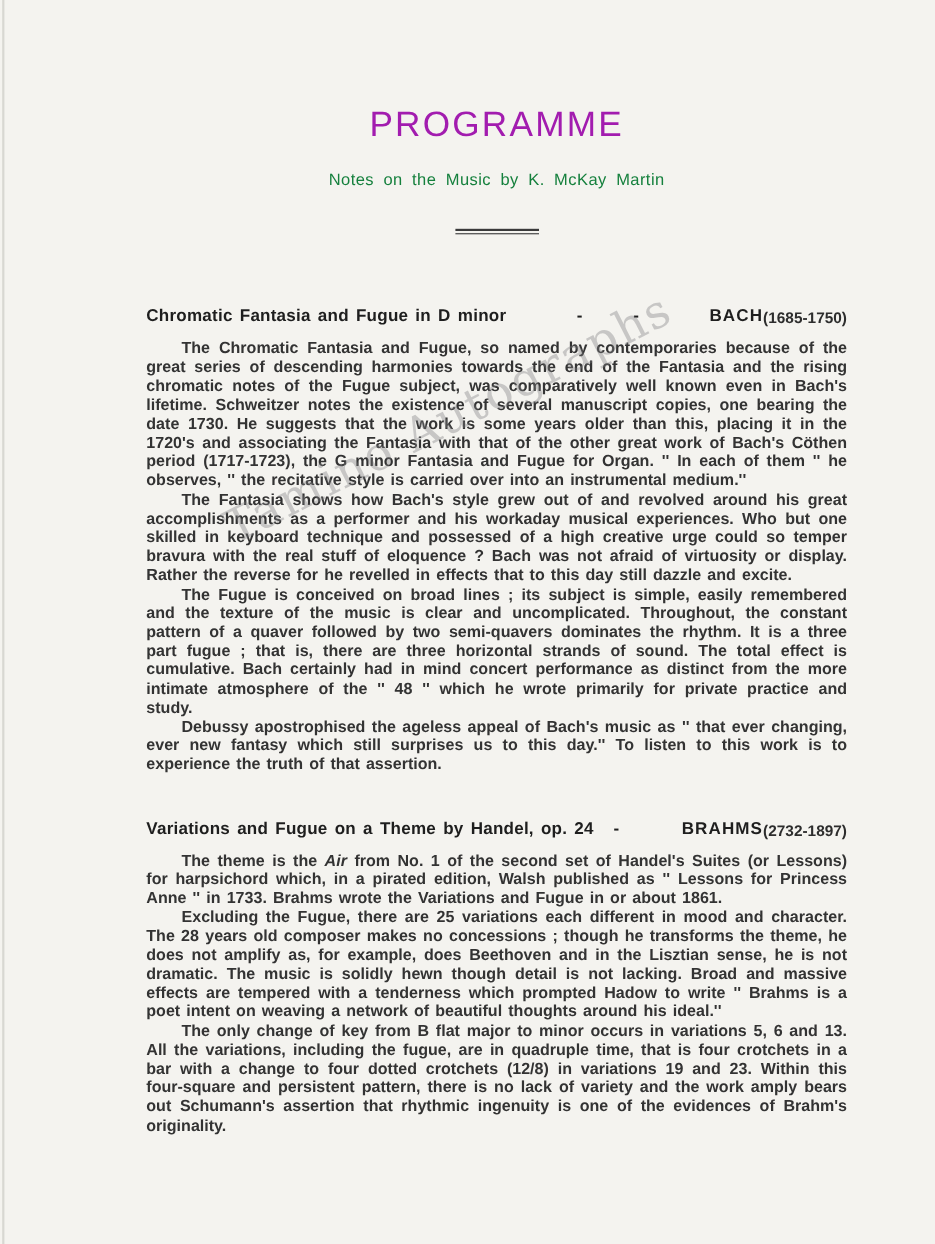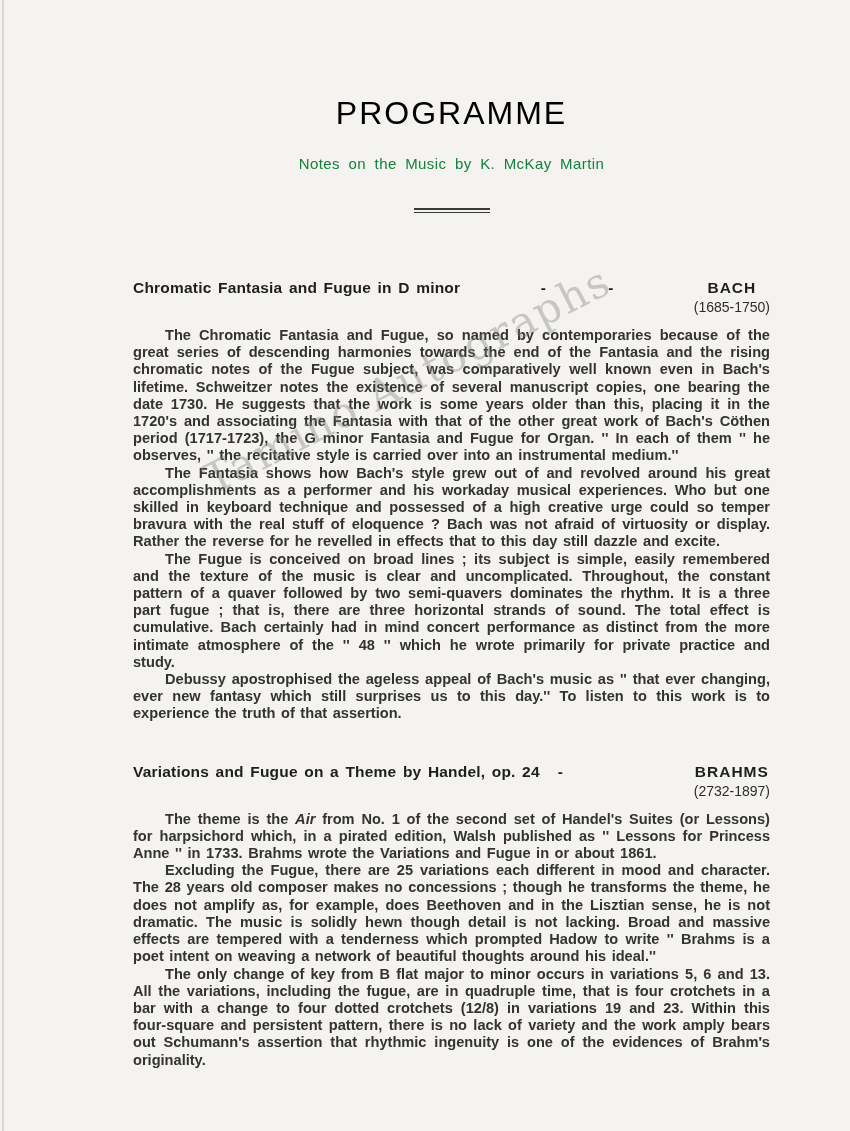--- a/index.html
+++ b/index.html
@@ -18,21 +18,21 @@
     color:#2d2d2d;
   }
   .scan-edge{
     position:absolute;left:2px;top:0;bottom:0;width:2px;
     background:#d8d7d2;
   }
   .prog-title{
     text-align:center;
     font-size:32px;
     letter-spacing:2px;
-    color:#000000;
+    color:#a21caf;
     font-weight:400;
     line-height:1;
   }
   .prog-subtitle{
     text-align:center;
     margin-top:26px;
     font-size:15px;
     word-spacing:4px;
     letter-spacing:.4px;
     color:#15803d;
@@ -51,25 +51,25 @@
     font-weight:bold;
     font-size:15.5px;
     color:#1e1e1e;
   }
   .work-title{white-space:nowrap;letter-spacing:.2px;word-spacing:2px;}
   .dashes{flex:1;display:flex;padding:0 18px;}
   .dashes-spread{justify-content:space-evenly;}
   .dashes-left{justify-content:flex-start;}
   .dash{font-weight:bold;}
   .composer-block{
-    display:flex;flex-direction:column;align-items:center;
+    display:flex;align-items:center;
     margin-left:auto;
   }
   .composer{font-weight:bold;letter-spacing:1px;white-space:nowrap;}
-  .dates{font-weight:400;font-size:14px;margin-top:2px;white-space:nowrap;color:#2d2d2d;}
+  .dates{font-weight:700;font-size:14px;margin-top:2px;white-space:nowrap;color:#2d2d2d;}
   .body-text{margin-top:12px;}
   .body-par{
     margin:0;
     font-size:14.6px;
     line-height:17.2px;
     text-align:justify;
     text-indent:32px;
     word-spacing:1.5px;
     color:#333;
     font-weight:bold;

